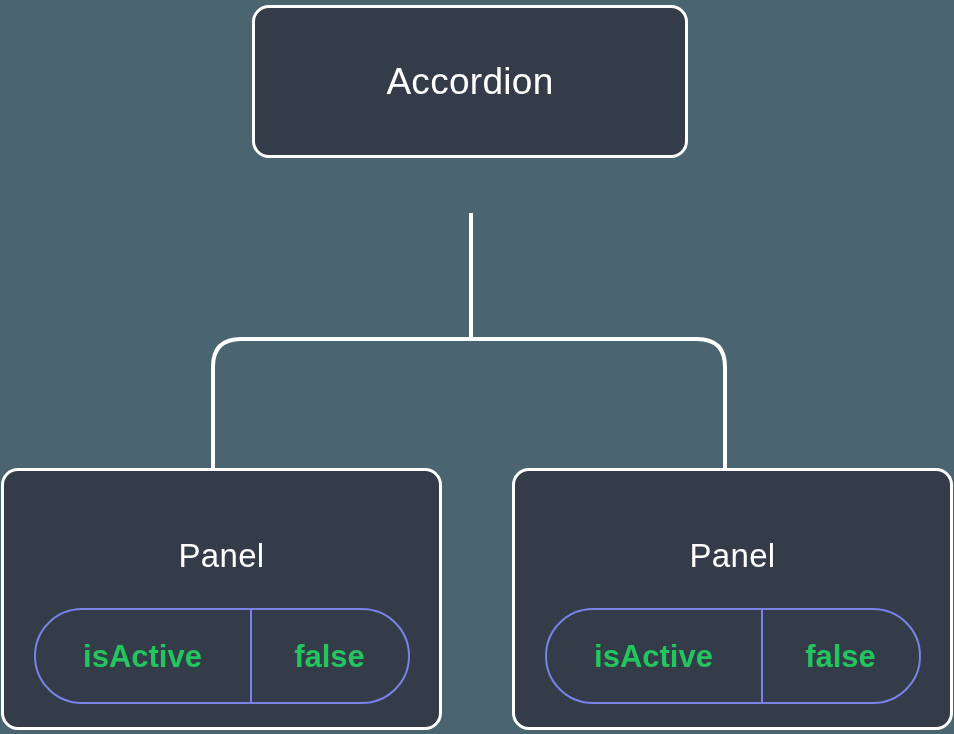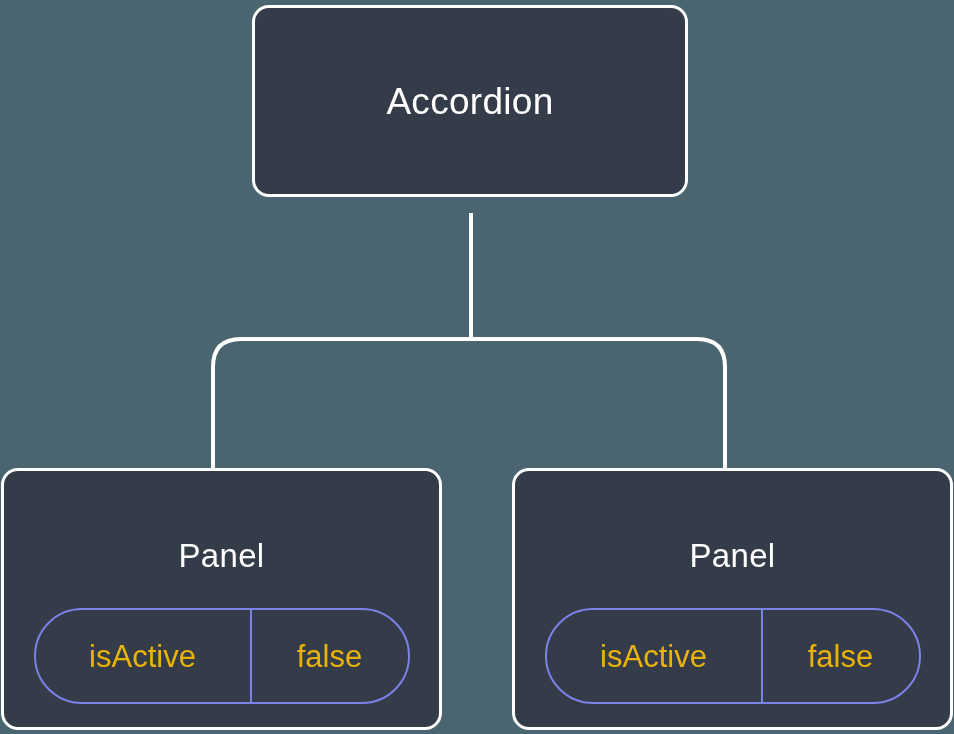--- a/index.html
+++ b/index.html
@@ -40,21 +40,21 @@
     border-radius: 17px;
     display: flex;
     flex-direction: column;
     align-items: center;
   }
 
   .node-root {
     left: 252px;
     top: 5px;
     width: 436px;
-    height: 192px;
+    height: 153px;
     justify-content: center;
   }
 
   .node-title-root {
     color: #ffffff;
     font-size: 37px;
     font-weight: 400;
     letter-spacing: 0.3px;
     line-height: 1;
   }
@@ -88,23 +88,23 @@
     display: flex;
     align-items: stretch;
     background: transparent;
   }
 
   .prop-key,
   .prop-value {
     display: flex;
     align-items: center;
     justify-content: center;
-    color: #eab308;
+    color: #22c55e;
     font-size: 31px;
-    font-weight: 400;
+    font-weight: 700;
     line-height: 1;
     white-space: nowrap;
   }
 
   .prop-key {
     width: 214px;
     border-right: 2px solid #7b82e8;
   }
 
   .prop-value {

